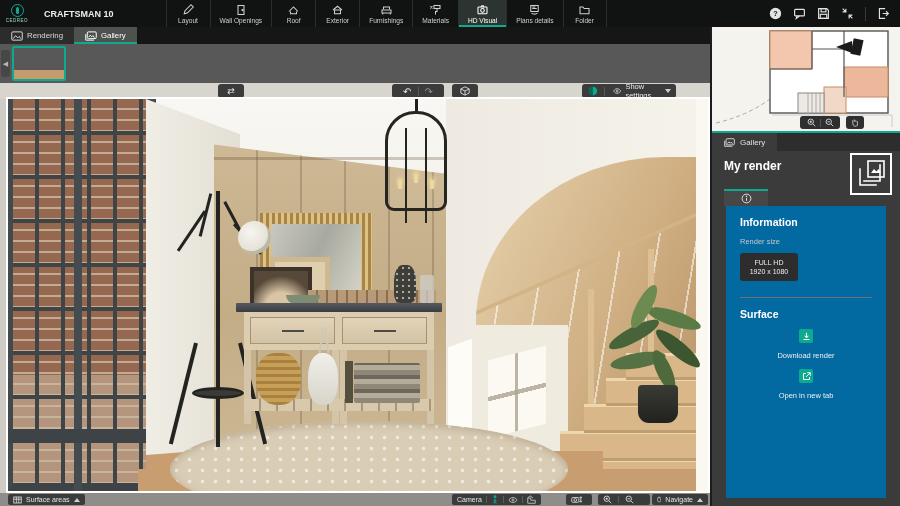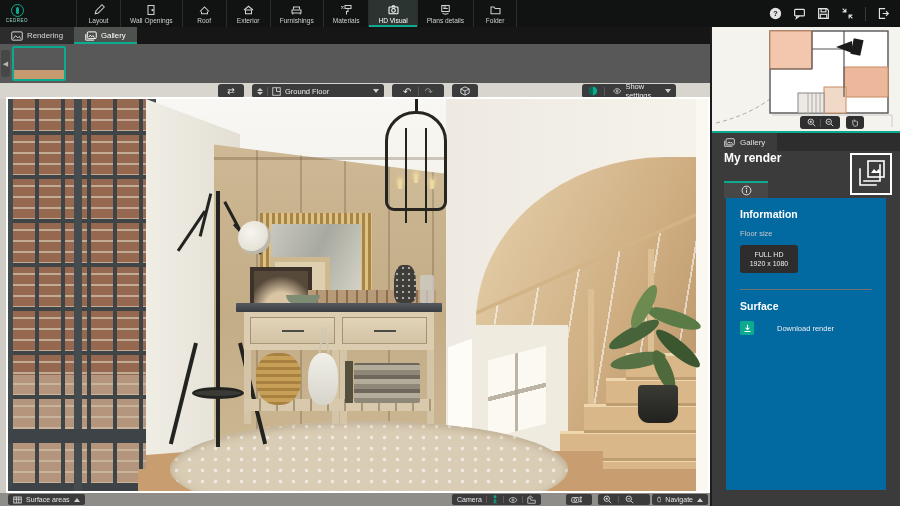--- a/index.html
+++ b/index.html
@@ -125,45 +125,46 @@
   .bbtn{position:absolute;top:1px;height:11px;background:#3b3b3b;border-radius:2px;color:#e6e6e6;display:flex;align-items:center;gap:4px;font-size:7px;padding:0 5px;cursor:pointer;}
   .bbtn .sep{width:1px;height:7px;background:#5c5c5c;}
 
   
   .rightpanel{position:absolute;left:710px;top:27px;width:190px;height:479px;background:#3b3b3b;border-left:2px solid #1d1d1d;}
   .minimap{position:relative;width:188px;height:104px;background:#f2f1ec;overflow:hidden;}
   .mm-btn{position:absolute;height:13px;background:#2f2f2f;border-radius:3px;color:#ddd;display:flex;align-items:center;justify-content:center;gap:4px;cursor:pointer;}
   .teal-rule{width:188px;height:2px;background:#0cab8f;}
   .gal-tabrow{display:flex;background:#2d2d2d;height:18px;}
   .gal-tab{display:flex;align-items:center;gap:5px;background:#3b3b3b;padding:0 12px;font-size:8px;color:#e2e2e2;cursor:pointer;}
-  .panel-body{position:relative;padding:0 12px 0;}
+  .panel-body{position:relative;padding:8px 12px 0;}
   .pb-title{font-size:12px;font-weight:bold;color:#fff;}
   .big-icon{position:absolute;top:2px;right:8px;width:42px;height:42px;border:2px solid #fff;background:#3b3b3b;display:flex;align-items:center;justify-content:center;}
   .info-tab{margin-top:16px;width:44px;height:17px;background:#474747;border-top:2px solid #0cab8f;display:flex;align-items:center;justify-content:center;cursor:pointer;}
   .card{background:#0369a1;margin:0 2px;padding:10px 14px 12px;height:292px;}
   .card h3{margin:0;font-size:10.5px;color:#fff;font-weight:bold;}
   .render-size-label{font-size:7.5px;color:#c7c7c7;margin-top:9px;}
   .size-btn{margin-top:7px;width:58px;height:28px;background:#2d2d2d;border-radius:3px;display:flex;flex-direction:column;align-items:center;justify-content:center;cursor:pointer;}
   .size-btn div{font-size:7px;color:#eee;line-height:9px;}
   .card hr{border:none;border-top:1px solid #707070;margin:16px 0 10px;}
-  .action-row{display:flex;align-items:center;gap:23px;margin-top:9px;cursor:pointer;}
+  .action-row{display:flex;align-items:center;gap:8px;margin-top:9px;cursor:pointer;flex-direction:column;}
   .action-icon{width:14px;height:14px;background:#0cab8f;border-radius:2px;display:flex;align-items:center;justify-content:center;}
   .action-label{font-size:7.5px;color:#efefef;}
   svg{display:block;}
 </style>
 </head>
 <body>
 
 <div class="app">
 
   <div class="topbar">
     <div class="logo">
       <div class="logo-circle"></div>
       <div class="logo-text">CEDREO</div>
     </div>
+    <div class="project">CRAFTSMAN 10</div>
 
     <div class="menu">
       <div class="menu-item">
         <span class="mi-icon">
             <svg width="12" height="12" viewBox="0 0 16 16" fill="none" stroke="currentColor" stroke-width="1.4">
               <path d="M3 13l1-4 8-8 3 3-8 8-4 1z"></path>
             </svg>
           </span>
         <span class="mi-label">Layout</span>
       </div>
@@ -301,33 +302,20 @@
     <div class="strip-arrow">◀</div>
     <div class="thumb">
       <div class="thumb-floor"></div>
     </div>
   </div>
 
   <div class="vtoolbar">
     <div class="tbtn" style="left:218px;width:26px;">
         <span style="font-size:9px;">⇄</span>
       </div>
-    <div class="tbtn" style="left:252px;width:132px;justify-content:flex-start;">
-      <span class="stepper">
-          <i class="up"></i>
-          <i class="dn"></i>
-        </span>
-      <span class="sep"></span>
-      <svg width="9" height="9" viewBox="0 0 12 12" fill="none" stroke="#cfcfcf" stroke-width="1.2">
-          <rect x="1" y="1" width="10" height="10"></rect>
-          <path d="M6 1v5h5"></path>
-        </svg>
-      <span>Ground Floor</span>
-      <span class="chev" style="margin-left:auto;"></span>
-    </div>
     <div class="tbtn" style="left:392px;width:52px;gap:6px;">
       <span style="font-size:10px;">↶</span>
       <span class="sep"></span>
       <span style="font-size:10px;color:#8f8f8f;">↷</span>
     </div>
     <div class="tbtn" style="left:452px;width:26px;">
       <svg width="10" height="10" viewBox="0 0 12 12" fill="none" stroke="#cfcfcf" stroke-width="1.2">
           <path d="M6 1l5 2.5v5L6 11 1 8.5v-5z"></path>
           <path d="M1 3.5l5 2.5 5-2.5M6 6v5"></path>
         </svg>
@@ -574,31 +562,40 @@
       </div>
       <div class="info-tab">
         <svg width="11" height="11" viewBox="0 0 14 14" fill="none" stroke="#e8e8e8" stroke-width="1.2">
             <circle cx="7" cy="7" r="5.6"></circle>
             <path d="M7 6.2V10"></path>
             <circle cx="7" cy="4.2" r=".9" fill="#e8e8e8" stroke="none"></circle>
           </svg>
       </div>
       <div class="card">
         <h3>Information</h3>
-        <div class="render-size-label">Floor size</div>
+        <div class="render-size-label">Render size</div>
         <div class="size-btn">
           <div>FULL HD</div>
           <div>1920 x 1080</div>
         </div>
         <hr>
         <h3>Surface</h3>
         <div class="action-row">
           <span class="action-icon">
             <svg width="9" height="9" viewBox="0 0 12 12" fill="none" stroke="#fff" stroke-width="1.4">
                 <path d="M6 1v6M3.5 5L6 7.5 8.5 5M2 10h8"></path>
               </svg>
           </span>
           <span class="action-label">Download render</span>
         </div>
+        <div class="action-row">
+          <span class="action-icon">
+            <svg width="9" height="9" viewBox="0 0 12 12" fill="none" stroke="#fff" stroke-width="1.3">
+                <path d="M5 2H2v8h8V7"></path>
+                <path d="M7 1h4v4M11 1L5.5 6.5"></path>
+              </svg>
+          </span>
+          <span class="action-label">Open in new tab</span>
+        </div>
       </div>
     </div>
   </div>
 </div>
 
 </body></html>

